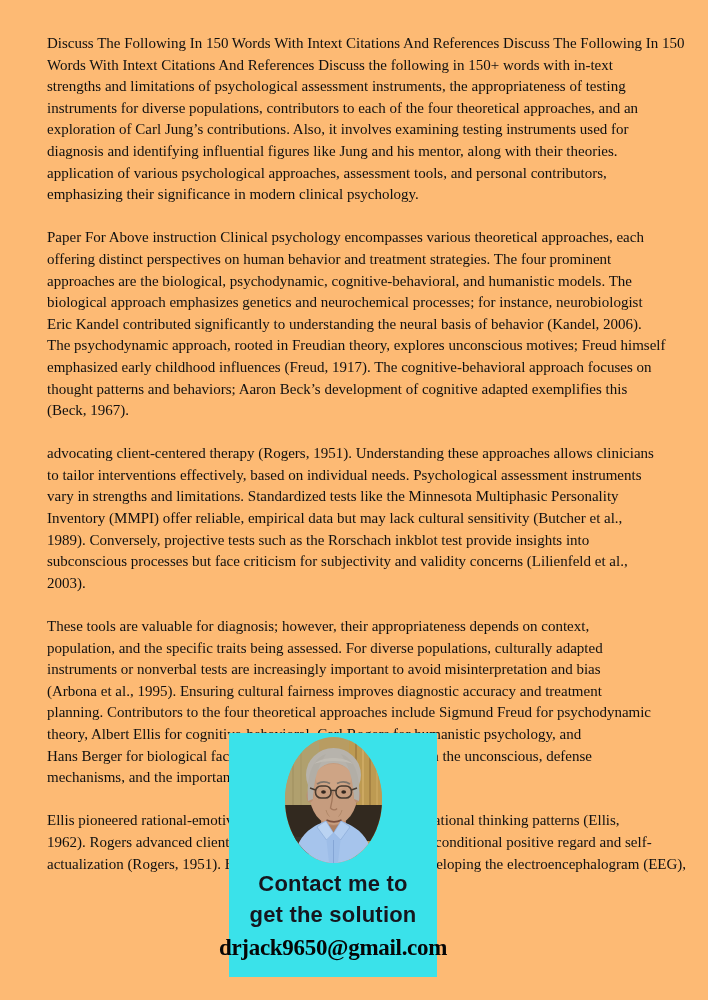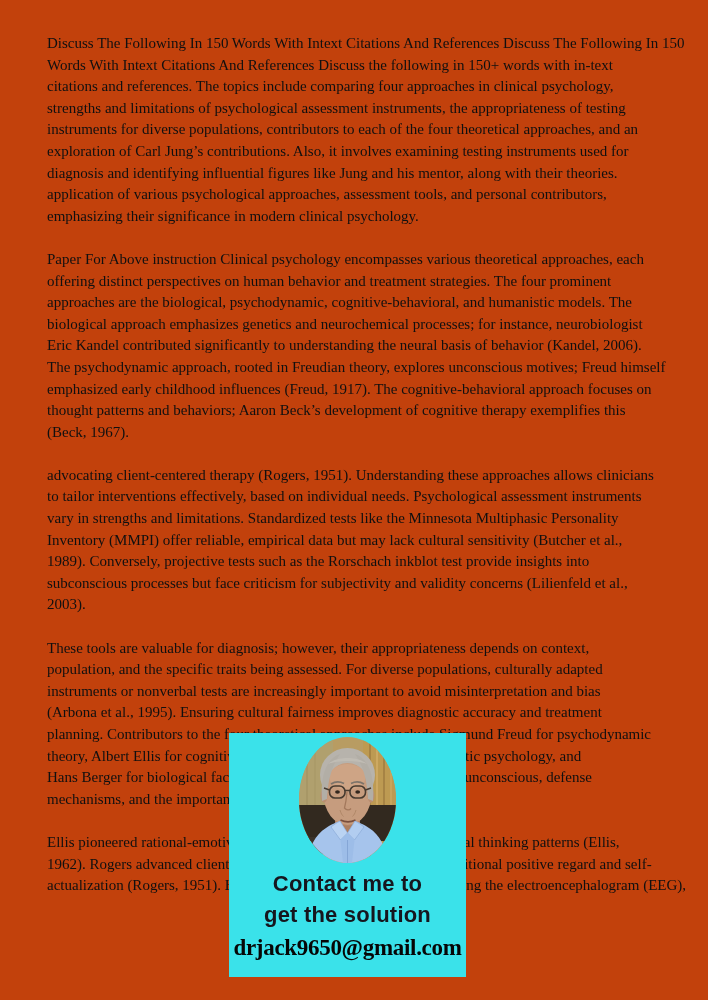--- a/index.html
+++ b/index.html
@@ -1,37 +1,37 @@
 <!DOCTYPE html>
 <html><head>
 <meta charset="utf-8">
 <style>
   html,body{margin:0;padding:0;background:#ffffff;}
   .page{
     position:relative;
     width:708px;height:1000px;
-    background:#c2410c;
+    background:#fdba74;
     overflow:hidden;
     font-family:"Liberation Serif","DejaVu Serif",serif;
     color:#101010;
   }
   .doc{
     position:absolute;
     left:47px;top:33px;
     width:620px;
     font-size:15px;
     line-height:21.6px;
   }
   .para{margin:0 0 21.6px 0;padding:0;}
   .line{display:block;white-space:nowrap;}
   
   .overlay{
     position:absolute;
     left:229px;top:733px;
-    width:237px;height:244px;
+    width:208px;height:244px;
     background:#3ae2ea;
     display:flex;flex-direction:column;align-items:center;
     text-align:center;
   }
   .photo{
     margin-top:4px;
     width:97px;height:126px;
     line-height:0;
   }
   .contact-heading{
@@ -56,38 +56,37 @@
 </head>
 <body>
 
 <div class="page">
 
   <div class="doc">
 
     <p class="para">
       <span class="line">Discuss The Following In 150 Words With Intext Citations And References Discuss The Following In 150</span>
       <span class="line">Words With Intext Citations And References Discuss the following in 150+ words with in-text</span>
-      <span class="line">citations and references. The topics include comparing four approaches in clinical psychology,</span>
       <span class="line">strengths and limitations of psychological assessment instruments, the appropriateness of testing</span>
       <span class="line">instruments for diverse populations, contributors to each of the four theoretical approaches, and an</span>
       <span class="line">exploration of Carl Jung’s contributions. Also, it involves examining testing instruments used for</span>
       <span class="line">diagnosis and identifying influential figures like Jung and his mentor, along with their theories.</span>
       <span class="line">application of various psychological approaches, assessment tools, and personal contributors,</span>
       <span class="line">emphasizing their significance in modern clinical psychology.</span>
     </p>
 
     <p class="para">
       <span class="line">Paper For Above instruction Clinical psychology encompasses various theoretical approaches, each</span>
       <span class="line">offering distinct perspectives on human behavior and treatment strategies. The four prominent</span>
       <span class="line">approaches are the biological, psychodynamic, cognitive-behavioral, and humanistic models. The</span>
       <span class="line">biological approach emphasizes genetics and neurochemical processes; for instance, neurobiologist</span>
       <span class="line">Eric Kandel contributed significantly to understanding the neural basis of behavior (Kandel, 2006).</span>
       <span class="line">The psychodynamic approach, rooted in Freudian theory, explores unconscious motives; Freud himself</span>
       <span class="line">emphasized early childhood influences (Freud, 1917). The cognitive-behavioral approach focuses on</span>
-      <span class="line">thought patterns and behaviors; Aaron Beck’s development of cognitive therapy exemplifies this</span>
+      <span class="line">thought patterns and behaviors; Aaron Beck’s development of cognitive adapted exemplifies this</span>
       <span class="line">(Beck, 1967).</span>
     </p>
 
     <p class="para">
       <span class="line">advocating client-centered therapy (Rogers, 1951). Understanding these approaches allows clinicians</span>
       <span class="line">to tailor interventions effectively, based on individual needs. Psychological assessment instruments</span>
       <span class="line">vary in strengths and limitations. Standardized tests like the Minnesota Multiphasic Personality</span>
       <span class="line">Inventory (MMPI) offer reliable, empirical data but may lack cultural sensitivity (Butcher et al.,</span>
       <span class="line">1989). Conversely, projective tests such as the Rorschach inkblot test provide insights into</span>
       <span class="line">subconscious processes but face criticism for subjectivity and validity concerns (Lilienfeld et al.,</span>

